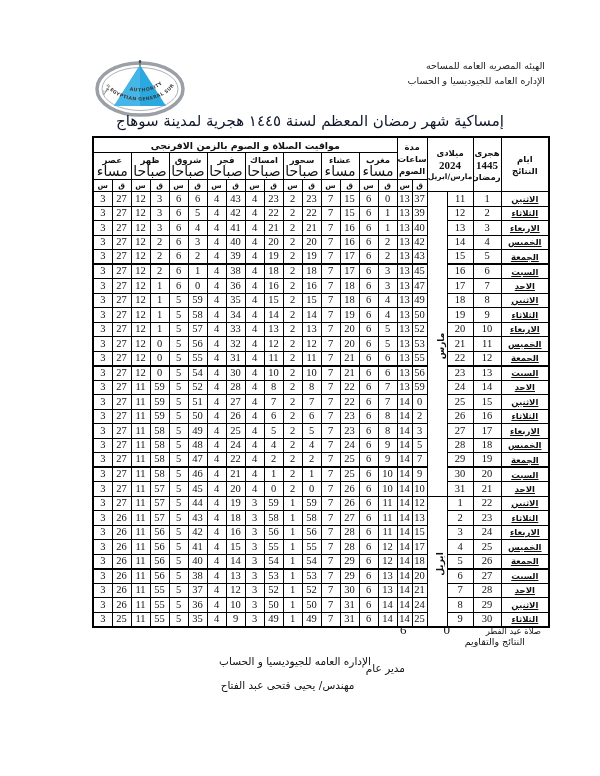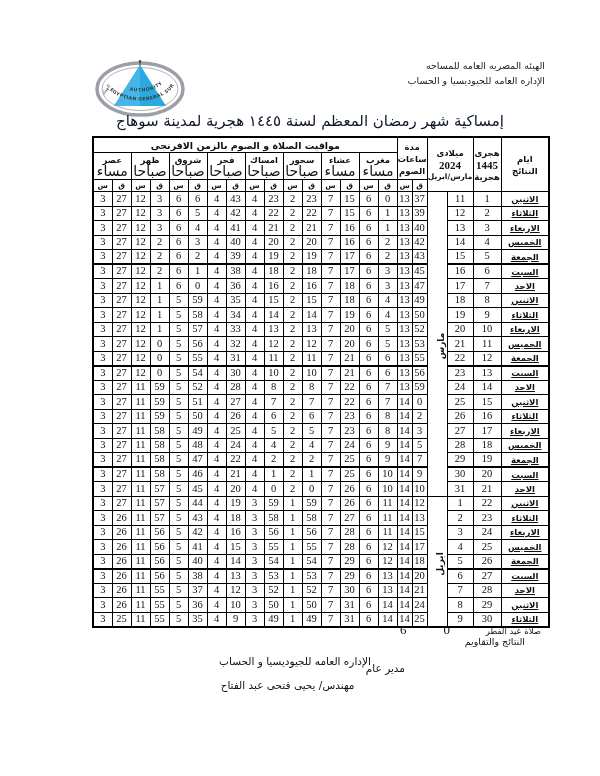--- a/index.html
+++ b/index.html
@@ -108,21 +108,21 @@
           <div>الصوم</div>
         </th>
         <th class="gregh" colspan="2" rowspan="3">
           <div>ميلادى</div>
           <div class="yr">2024</div>
           <div class="mo">مارس/ابريل</div>
         </th>
         <th class="hijh" rowspan="3">
           <div>هجرى</div>
           <div class="yr">1445</div>
-          <div>هجرية</div>
+          <div>رمضان</div>
         </th>
         <th class="dayh" rowspan="3">
           <div>ايام</div>
           <div>النتائج</div>
         </th>
       </tr>
       <tr>
         <th class="pch" colspan="2">
           <div>عصر</div>
           <div class="period">مساء</div>

